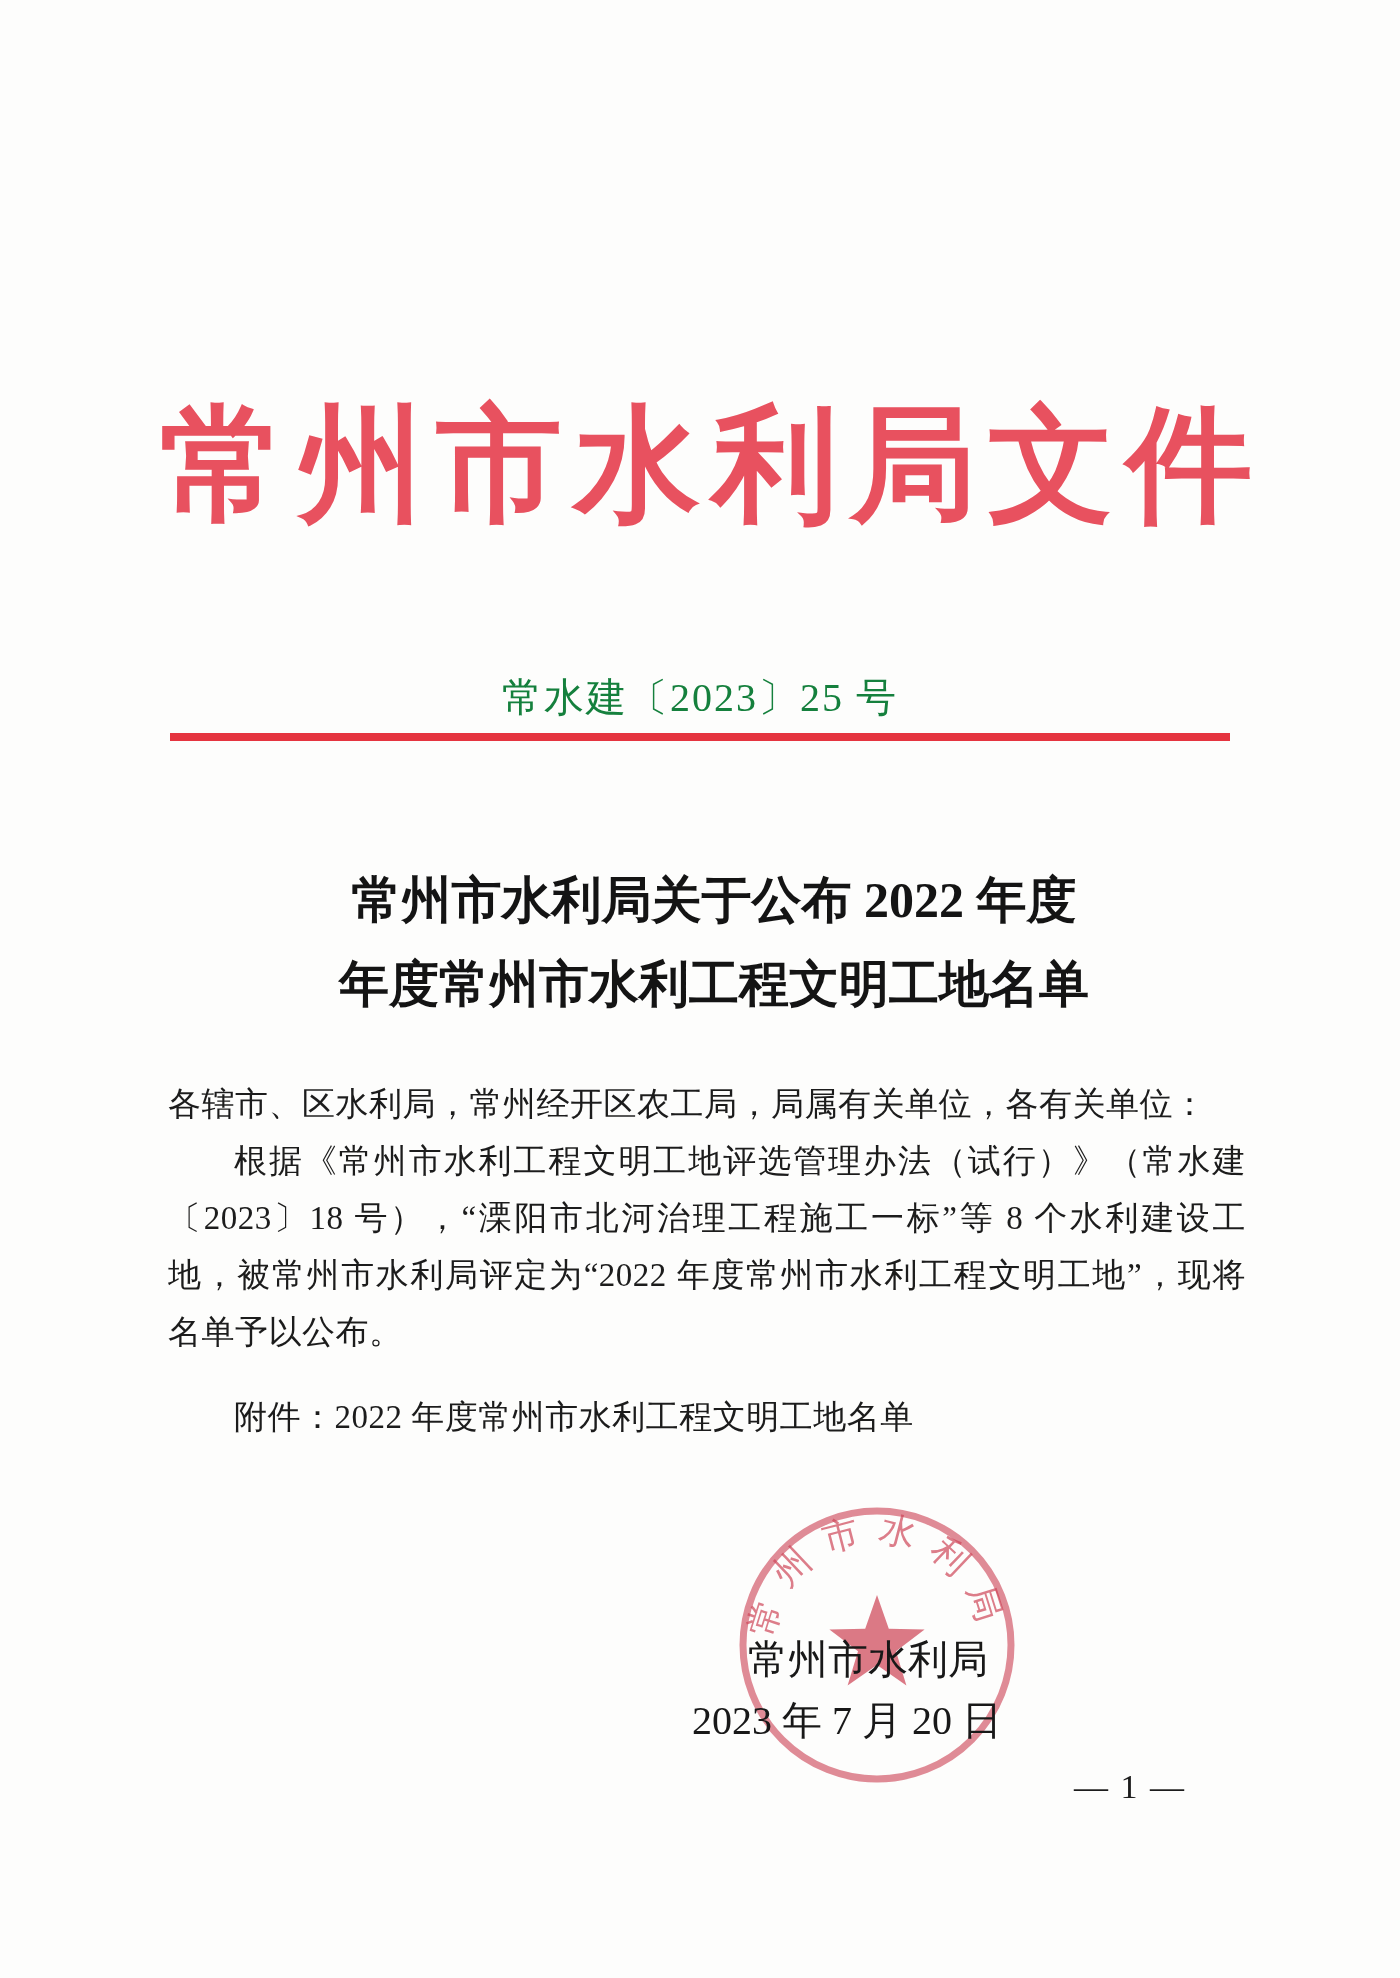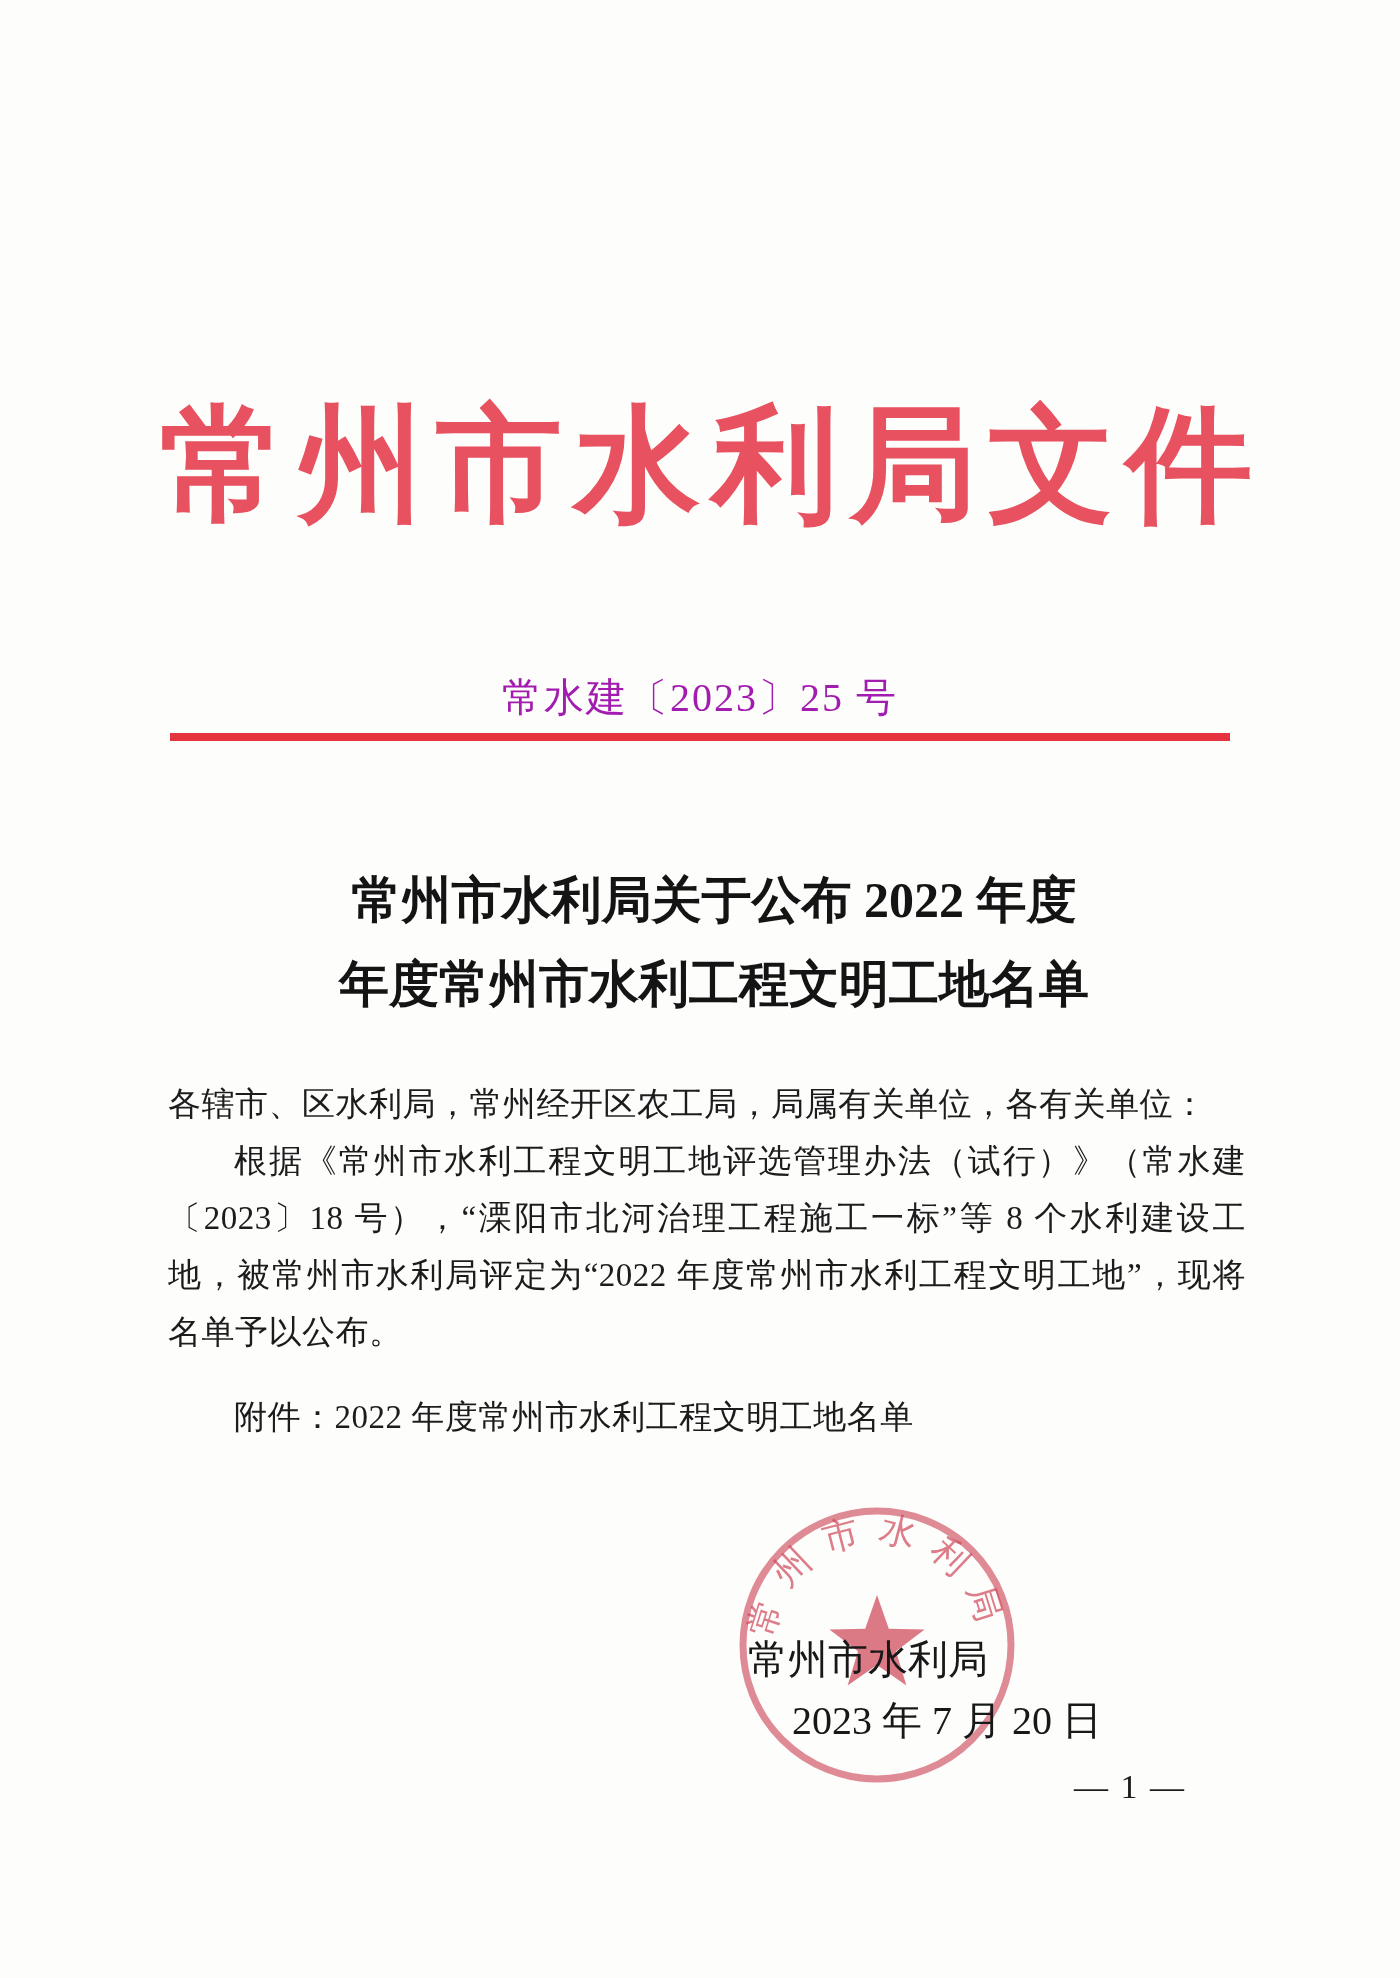--- a/index.html
+++ b/index.html
@@ -31,21 +31,21 @@
     white-space: nowrap;
   }
   
   .doc-number {
     position: absolute;
     top: 670px;
     left: 0;
     width: 100%;
     text-align: center;
     font-size: 40px;
-    color: #a21caf;
+    color: #15803d;
     letter-spacing: 2px;
   }
   
   .red-rule {
     position: absolute;
     top: 733px;
     left: 170px;
     width: 1060px;
     height: 8px;
     background: #e5343f;
@@ -95,21 +95,21 @@
     text-align: center;
     font-size: 40px;
     color: #181818;
     white-space: nowrap;
   }
   .sig-date {
     position: absolute;
     top: 1693px;
     left: 692px;
     width: 410px;
-    text-align: right;
+    text-align: left;
     font-size: 40px;
     color: #181818;
     white-space: nowrap;
   }
   
   .page-number {
     position: absolute;
     top: 1768px;
     left: 1055px;
     width: 150px;

